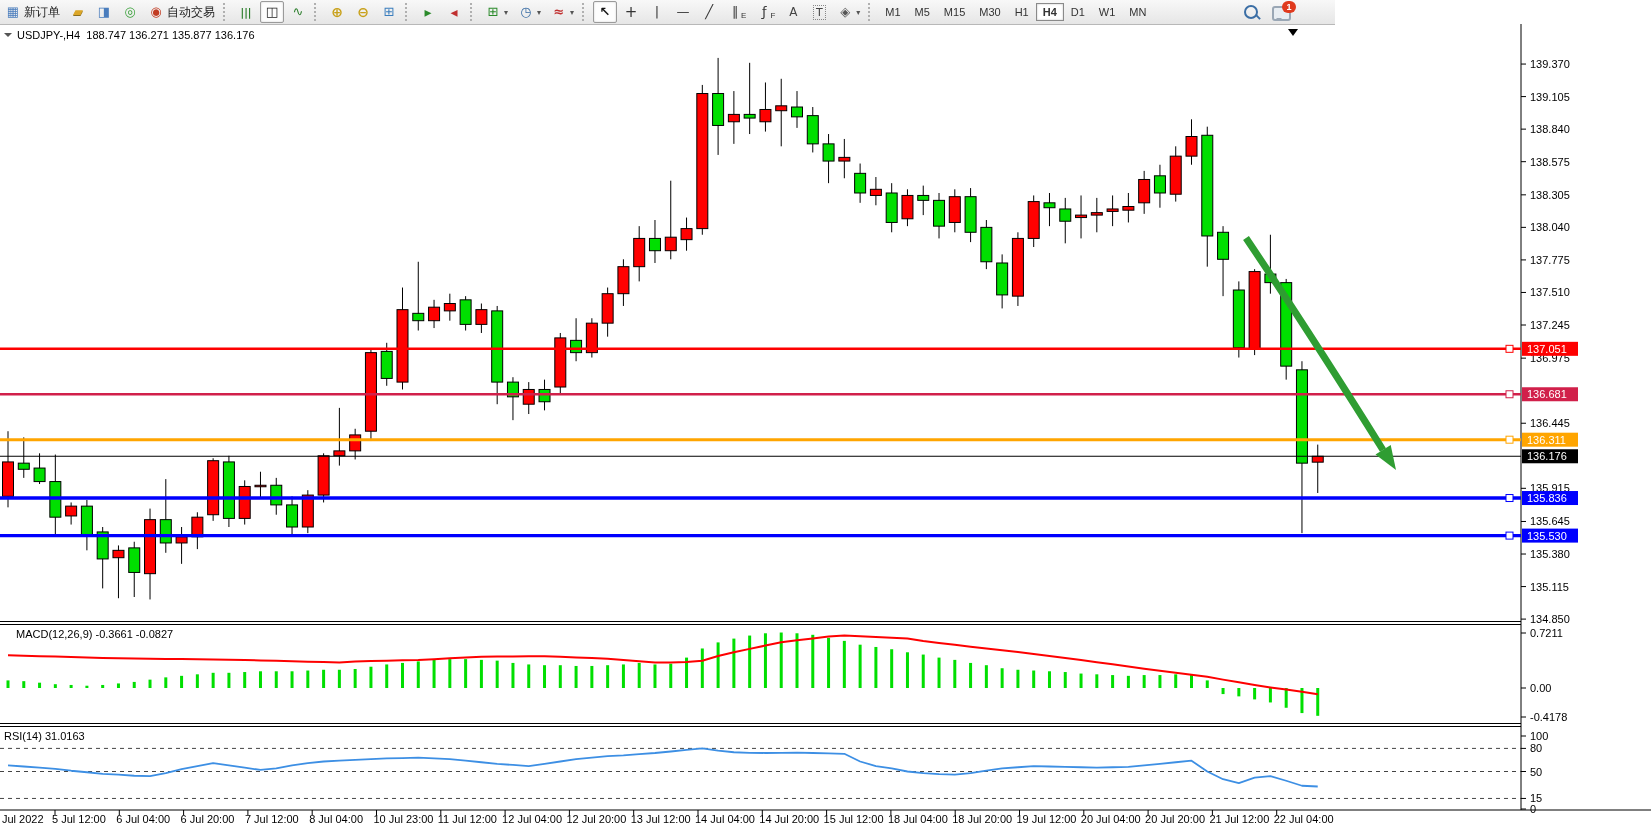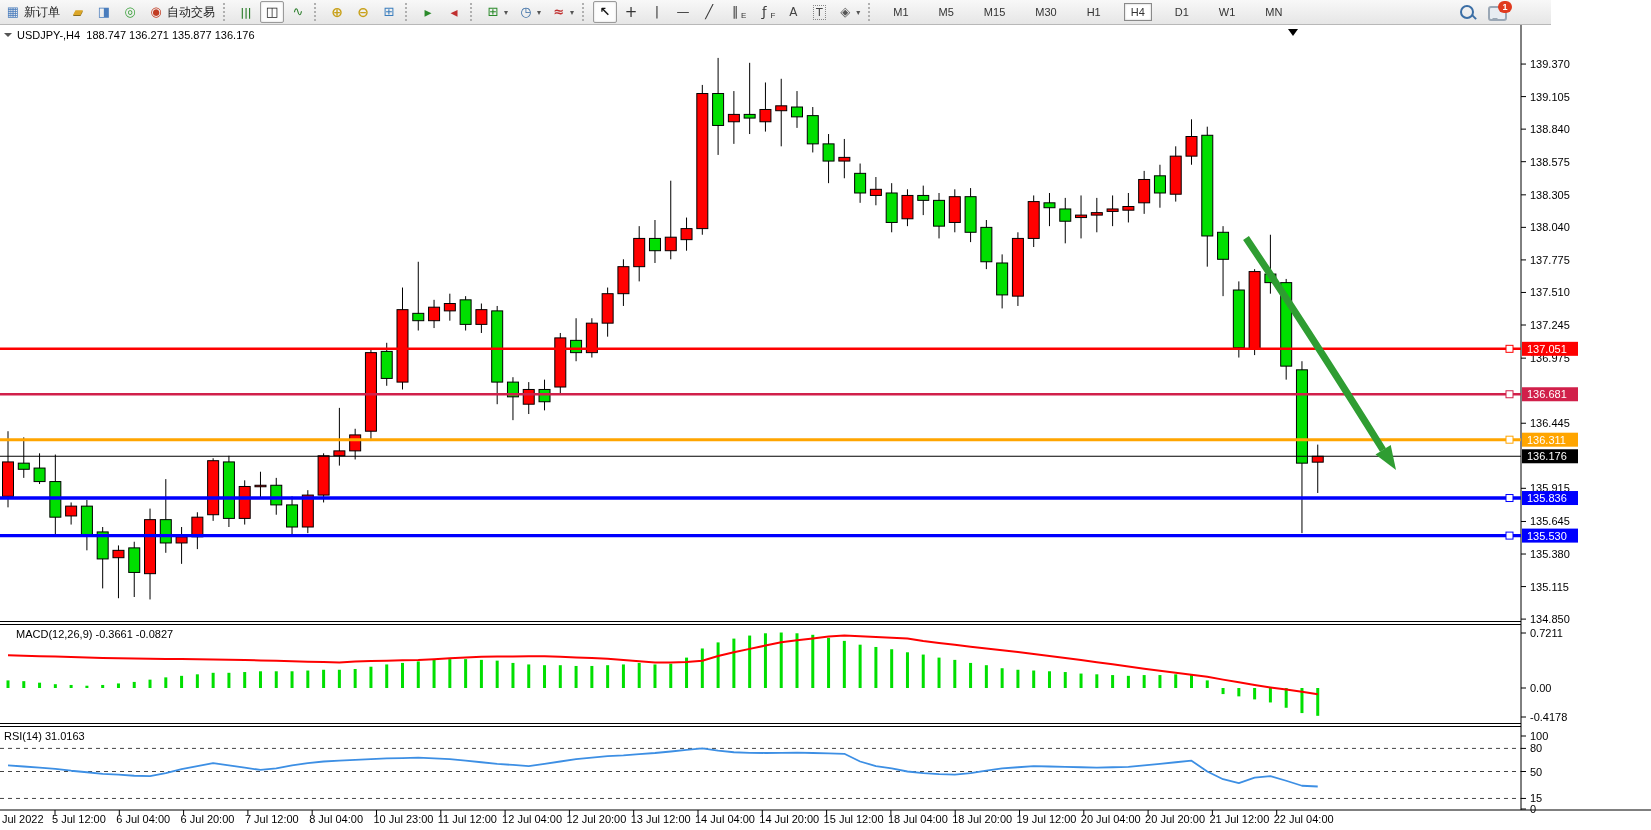--- a/index.html
+++ b/index.html
@@ -1,19 +1,19 @@
 <!DOCTYPE html>
 <html><head>
 <meta charset="utf-8">
 <style>
   html,body{margin:0;padding:0;background:#fff;width:1651px;height:830px;overflow:hidden;
     font-family:"Liberation Sans","DejaVu Sans",sans-serif;}
   #app{position:relative;width:1651px;height:830px;background:#fff;}
   
-  #toolbar{position:absolute;left:0;top:0;width:1551px;height:24px;
+  #toolbar{position:absolute;left:0;top:0;width:1335px;height:24px;
     background:linear-gradient(#f8f8f8,#e6e6e6);border-bottom:1px solid #b8b8b8;
     display:flex;align-items:center;z-index:20;}
   .tsep{width:5px;height:18px;margin:0 3px;border-left:2px dotted #b0b0b0;}
   .tbtn{display:flex;align-items:center;height:20px;padding:0 3px;margin:0 1px;border:1px solid transparent;
     border-radius:2px;cursor:default;}
   .tbtn.sel{border:1px solid #9a9a9a;background:#fdfdfd;box-shadow:inset 0 0 2px #ccc;}
   .tlabel{font-size:12px;color:#222;margin-left:3px;white-space:nowrap;}
   .dd{font-size:8px;color:#555;margin-left:3px;}
   .ticon{display:inline-block;width:16px;height:16px;line-height:16px;text-align:center;
     font-size:13px;font-family:"DejaVu Sans",sans-serif;}
@@ -37,22 +37,22 @@
   .i-crosshair:before{content:"+";color:#333;font-size:15px;}
   .i-vline:before{content:"|";color:#333;}
   .i-hline:before{content:"—";color:#333;}
   .i-trendline:before{content:"╱";color:#333;}
   .i-channel:before{content:"∥";color:#333;}
   .i-fibo:before{content:"ƒ";color:#333;}
   .i-text-a:before{content:"A";color:#444;font-size:12px;}
   .i-text-t:before{content:"T";color:#444;font-size:11px;border:1px dotted #888;padding:0 2px;}
   .i-shapes:before{content:"◈";color:#555;}
   .sub{font-size:8px;color:#333;margin-left:-2px;margin-top:6px;}
-  .tf{font-size:11px;color:#333;padding:2px 6px;margin:8px;border:1px solid transparent;}
-  .tf.sel{border:1px solid #8a8a8a;background:#fff;box-shadow:inset 0 0 2px #bbb;}
+  .tf{font-size:11px;color:#333;padding:2px 6px;margin:0;border:1px solid transparent;}
+  .tf.sel{border:1px solid #8a8a8a;background:#fff;box-shadow:inset 0 0 2px #bbb;font-weight:bold;}
   #tb-right{position:absolute;right:44px;top:2px;display:flex;align-items:center;gap:14px;}
   .icon-search{position:relative;width:10px;height:10px;border:2px solid #3b6ea5;border-radius:50%;}
   .icon-search:after{content:"";position:absolute;left:9px;top:9px;width:6px;height:2px;
     background:#3b6ea5;transform:rotate(45deg);}
   .icon-chat{position:relative;width:15px;height:11px;border:2px solid #9aa7b5;border-radius:3px;
     background:#e8edf2;margin-top:4px;}
   .icon-chat:after{content:"";position:absolute;left:2px;bottom:-5px;border:3px solid transparent;
     border-top-color:#9aa7b5;}
   .badge{position:absolute;right:-7px;top:-7px;min-width:12px;height:12px;border-radius:7px;
     background:#e03a1e;color:#fff;font-size:9px;line-height:12px;text-align:center;padding:0 1px;

